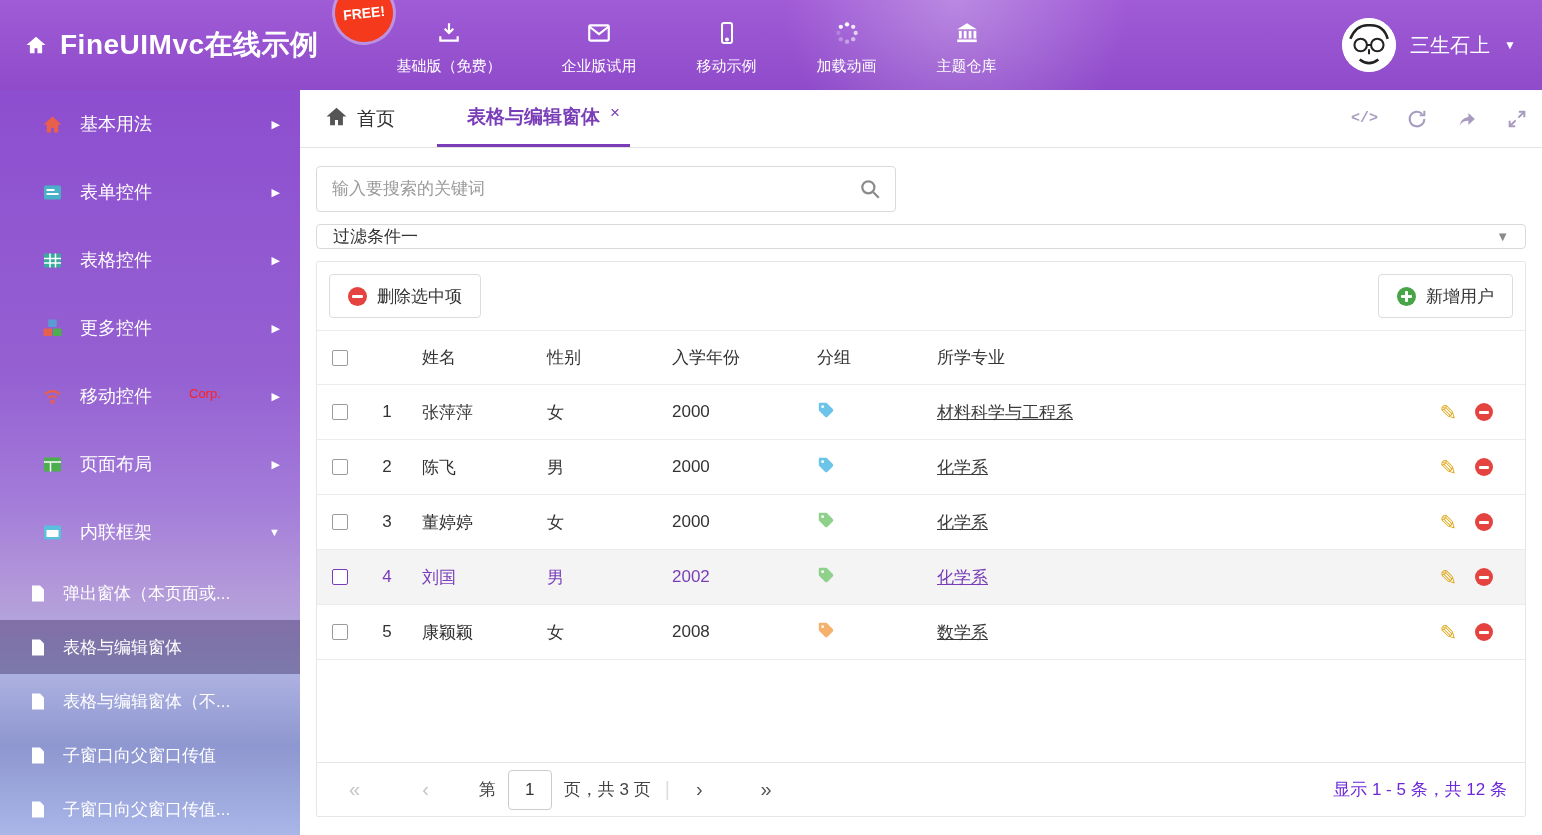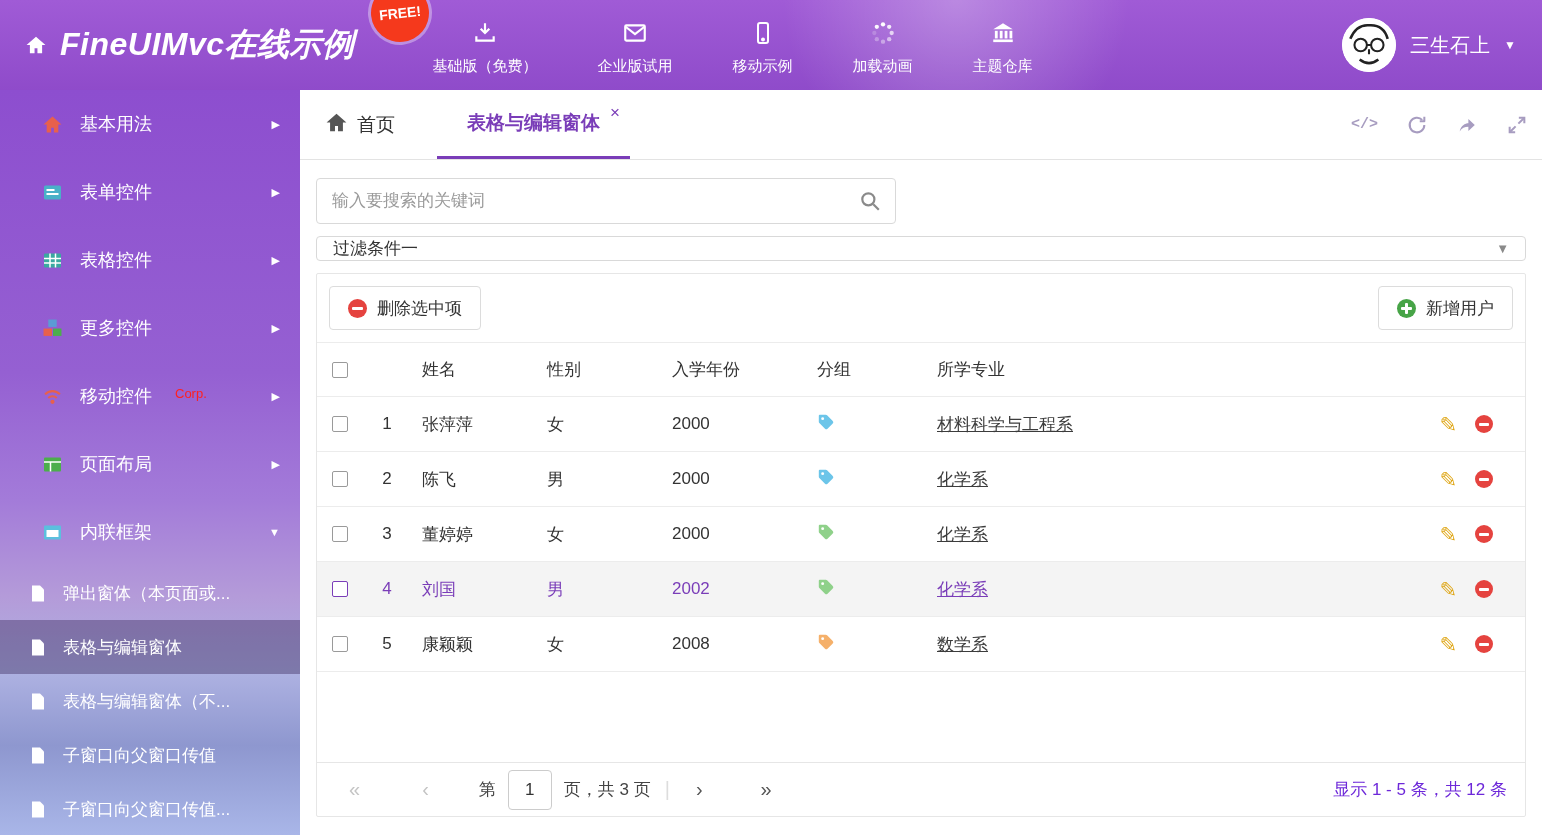--- a/index.html
+++ b/index.html
@@ -7,21 +7,21 @@
   .app { width:1542px; height:835px; overflow:hidden; position:relative; }
 
   
   .header {
     height:90px; display:flex; align-items:center; padding:0 26px;
     background: radial-gradient(circle at 62% 0%, rgba(255,255,255,.28), rgba(255,255,255,0) 18%),
                 linear-gradient(180deg,#a05bd6 0%, #8f4bca 100%);
     color:#fff; position:relative; z-index:3;
   }
   .logo { display:flex; align-items:center; gap:14px; }
-  .logo-title { font-size:32px; font-weight:bold; letter-spacing:.5px;font-style:italic; }
+  .logo-title { font-size:28px; font-weight:bold; letter-spacing:.5px; }
   .hsearch { display:flex; align-items:center; margin-left:34px; gap:46px; }
   .hsearch input { background:transparent; border:none; outline:none; color:#fff; font-size:17px; width:150px; font-family:inherit;}
   .hsearch input::placeholder { color:rgba(255,255,255,.55); }
   .hnav { display:flex; margin-left:78px; gap:60px; align-items:center; }
   .hnav-item { display:flex; flex-direction:column; align-items:center; gap:8px; font-size:15px; cursor:pointer; position:relative; padding-top:6px;}
   .free-badge {
     position:absolute; top:-30px; left:-62px; width:58px; height:58px; border-radius:50%;
     background:#f5391c; color:#fff; font-weight:bold; font-size:14px;
     display:flex; align-items:center; justify-content:center;
     box-shadow:0 0 0 3px rgba(255,255,255,.35); transform:rotate(-6deg);
@@ -32,28 +32,28 @@
   .caret-down-sm { font-size:12px; }
 
   
   .main { display:flex; height:745px; }
   .sidebar {
     width:300px; flex:none; height:745px; overflow:hidden; position:relative;
     background: linear-gradient(180deg,#8d4ecf 0%, #9560d2 38%, #a37bd9 55%, #b49bd9 68%, #aeb2e2 78%, #8e97cf 88%, #a9b6e8 100%);
   }
   .menu-item { height:68px; display:flex; align-items:center; padding:0 20px 0 42px; gap:18px; color:#fff; font-size:18px; cursor:pointer; }
   .menu-item .arrow { margin-left:auto; font-size:11px; }
-  .corp-badge { color:#ff2020; font-size:13px; margin-left:5px; position:relative; top:-3px; }
+  .corp-badge { color:#ff2020; font-size:13px; margin-left:19px; position:relative; top:-3px; }
   .sub-item { height:54px; display:flex; align-items:center; padding-left:28px; gap:15px; color:#fff; font-size:17px; cursor:pointer; }
   .sub-item.active { background:rgba(52,34,88,.40); }
   .micon { width:20px; display:flex; justify-content:center; flex:none; }
 
   
   .content { flex:1; display:flex; flex-direction:column; background:#fff; }
-  .tabbar { height:70px; border-bottom:1px solid #e3e3e3; display:flex; align-items:stretch; padding:0 14px; }
+  .tabbar { height:58px; border-bottom:1px solid #e3e3e3; display:flex; align-items:stretch; padding:0 14px; }
   .tab { display:flex; align-items:center; gap:10px; padding:0 12px; font-size:19px; color:#333; cursor:pointer; margin-right:30px; }
   .tab.active { color:#7a3db8; font-weight:bold; border-bottom:3px solid #7a3db8; padding:0 30px; position:relative; }
   .tab-close { position:absolute; top:14px; right:10px; font-size:17px; font-weight:normal; color:#7a3db8; cursor:pointer; line-height:1; }
   .tab-actions { margin-left:auto; display:flex; gap:28px; align-items:center; color:#a79cc0; }
   .tab-actions .ticon { cursor:pointer; display:flex; align-items:center; }
   .code-glyph { font-size:15px; font-weight:bold; font-family:"Liberation Mono","DejaVu Sans Mono",monospace; }
 
   .filters { display:flex; padding:18px 16px 0 16px; gap:12px;flex-direction:column; }
   .search-box { width:580px; height:46px; border:1px solid #d9d9d9; border-radius:4px; display:flex; align-items:center; background:#fff; }
   .search-box input { flex:1; border:none; outline:none; font-size:17px; padding:0 15px; color:#333; font-family:inherit; }

